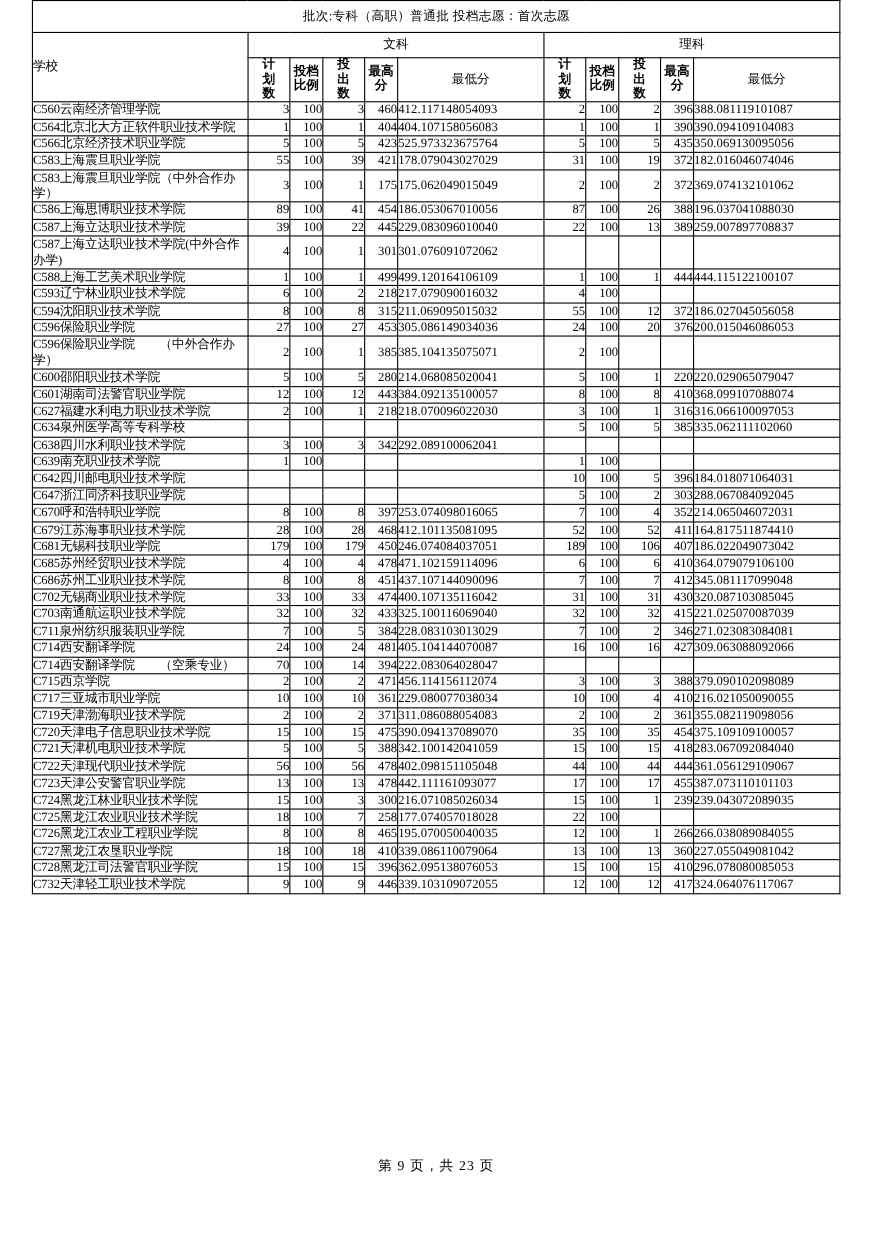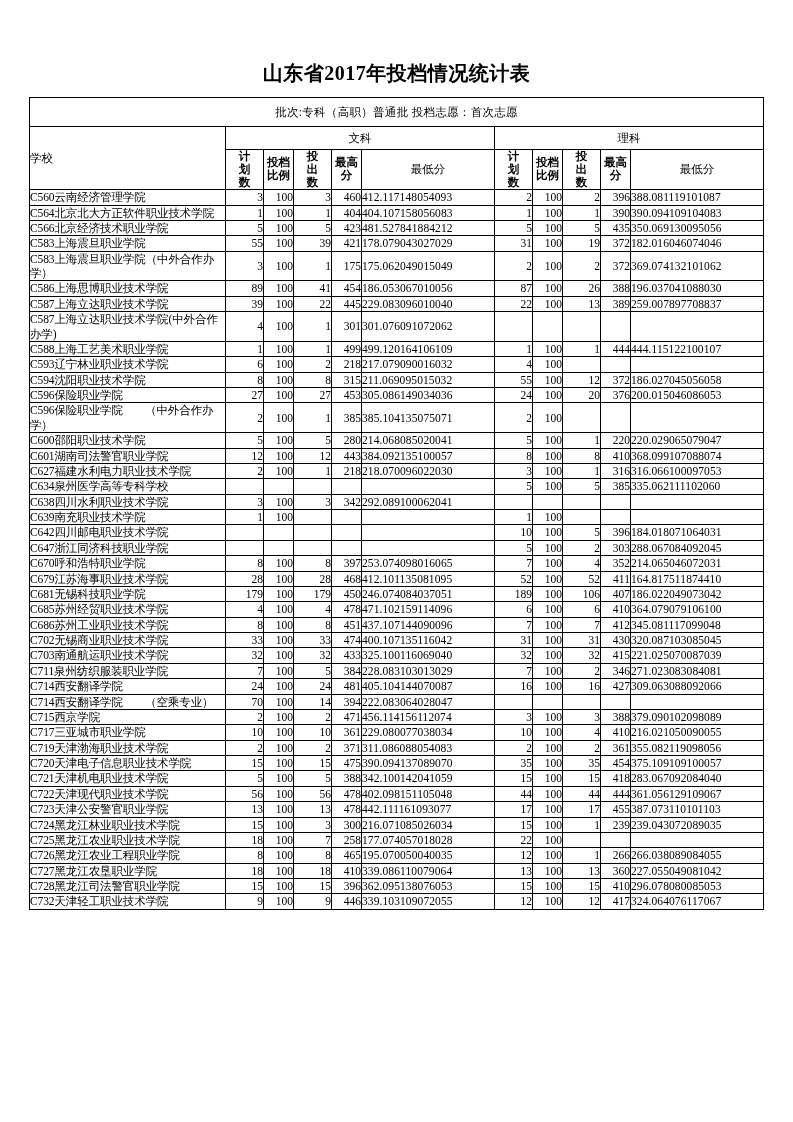--- a/index.html
+++ b/index.html
@@ -136,21 +136,20 @@
     font-size: 12.5px;
     font-family: "Liberation Serif", "DejaVu Serif", serif;
     letter-spacing: 1px;
   }
 </style>
 </head>
 <body>
 
 <div class="page">
 
-  <div class="doc-title">山东省2017年投档情况统计表</div>
 
   <table class="report">
     <colgroup>
       <col class="c-school">
       <col class="c-plan">
         <col class="c-ratio">
         <col class="c-out">
         <col class="c-high">
         <col class="c-low">
       <col class="c-plan">
@@ -207,21 +206,21 @@
           <td class="num">1</td>
           <td class="num">390</td>
           <td class="score">390.094109104083</td>
         </tr>
         <tr>
           <td class="school">C566北京经济技术职业学院</td>
           <td class="num">5</td>
           <td class="num">100</td>
           <td class="num">5</td>
           <td class="num">423</td>
-          <td class="score">481.527841884212</td>
+          <td class="score">525.973323675764</td>
           <td class="num">5</td>
           <td class="num">100</td>
           <td class="num">5</td>
           <td class="num">435</td>
           <td class="score">350.069130095056</td>
         </tr>
         <tr>
           <td class="school">C583上海震旦职业学院</td>
           <td class="num">55</td>
           <td class="num">100</td>
@@ -750,13 +749,14 @@
           <td class="score">339.103109072055</td>
           <td class="num">12</td>
           <td class="num">100</td>
           <td class="num">12</td>
           <td class="num">417</td>
           <td class="score">324.064076117067</td>
         </tr>
       </tbody>
   </table>
 
+  <div class="footer">第 9 页，共 23 页</div>
 </div>
 
 </body></html>

